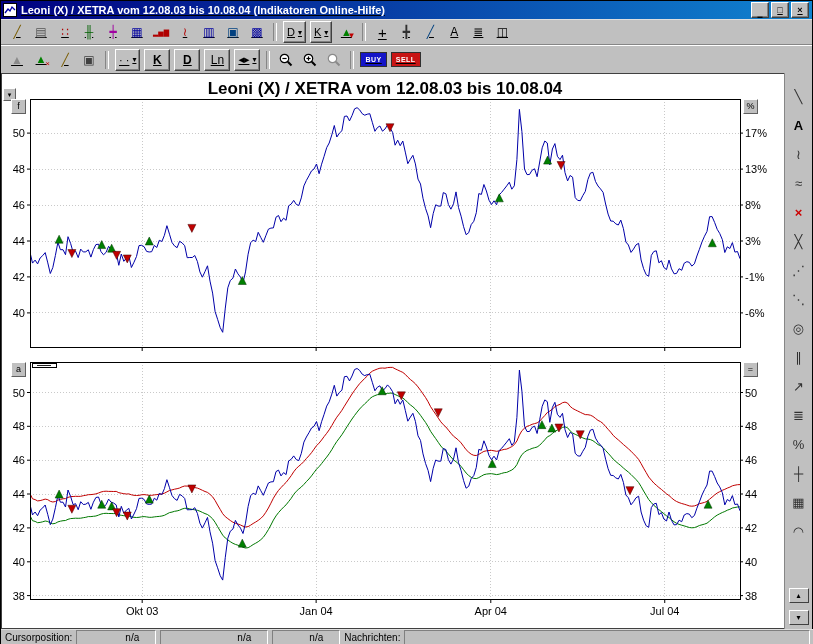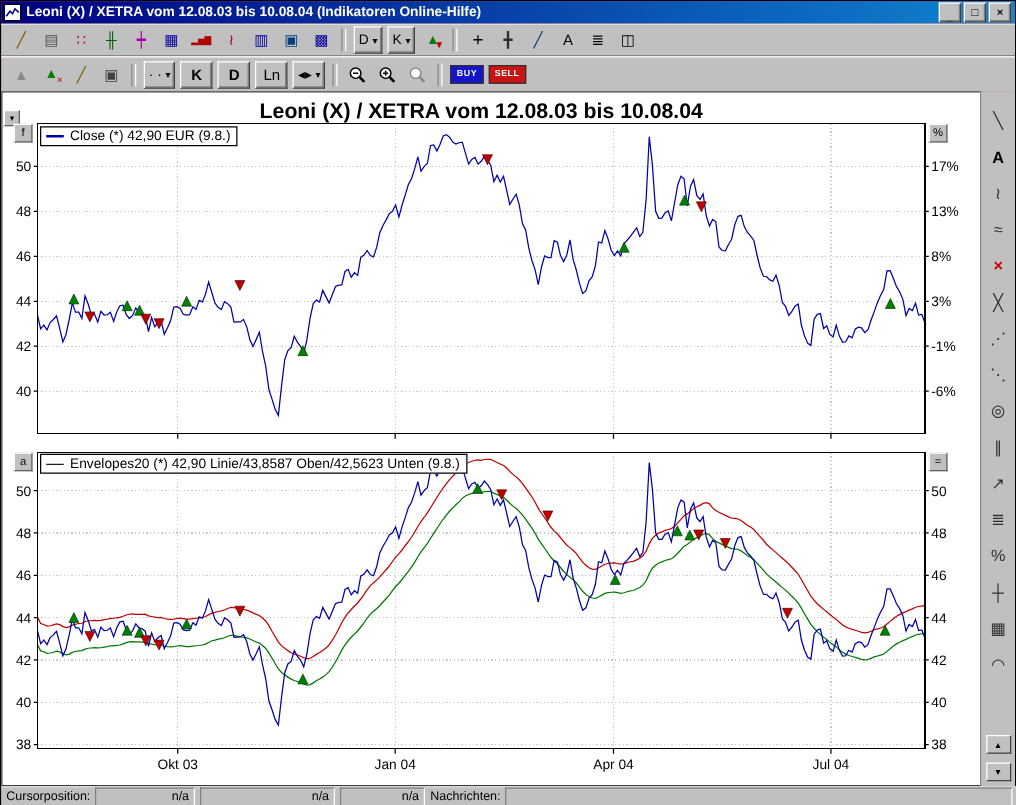--- a/index.html
+++ b/index.html
@@ -1,17 +1,17 @@
 <!DOCTYPE html>
 <html><head>
 <meta charset="utf-8">
 <style>
   html,body{margin:0;padding:0;}
   body{width:813px;height:644px;background:#c0c0c0;font-family:"Liberation Sans",sans-serif;font-size:11px;overflow:hidden;position:relative;-webkit-font-smoothing:antialiased;}
-  .window{position:absolute;inset:0;border:1px solid #000;box-sizing:border-box;background:#ec4899;}
+  .window{position:absolute;inset:0;border:1px solid #000;box-sizing:border-box;background:#0ea5e9;text-decoration:underline;}
   
   .titlebar{height:18px;background:linear-gradient(90deg,#000080,#1084d0);display:flex;align-items:center;padding:0 2px;gap:4px;}
   .titlebar .title{color:#fff;font-weight:bold;font-size:11px;flex:1;white-space:nowrap;overflow:hidden;}
   .winbtns{display:flex;gap:2px;padding-right:1px;}
   .winbtn{width:16px;height:14px;background:#c0c0c0;border:1px solid;border-color:#fff #404040 #404040 #fff;box-shadow:inset -1px -1px 0 #808080;display:flex;align-items:center;justify-content:center;font-size:9px;font-weight:bold;line-height:1;}
   .winbtn.min span{transform:translateY(3px);}
   
   .toolbar{background:#c0c0c0;display:flex;align-items:center;padding:2px 4px;box-sizing:border-box;}
   #toolbar-main{height:26px;border-top:1px solid #dfdfdf;border-bottom:1px solid #868686;}
   #toolbar-chart{height:28px;border-top:1px solid #fff;}
@@ -33,21 +33,21 @@
   .legend.env .sample{border-top:1px solid #202020;}
   .corner{position:absolute;width:13px;height:13px;background:#c0c0c0;border:1px solid;border-color:#fff #606060 #606060 #fff;font-size:9px;display:flex;align-items:center;justify-content:center;z-index:5;line-height:1;}
   .minibtn{position:absolute;left:1px;top:14px;width:11px;height:11px;background:#c0c0c0;border:1px solid;border-color:#fff #606060 #606060 #fff;font-size:7px;display:flex;align-items:center;justify-content:center;z-index:5;}
   
   #right-toolbar{position:absolute;right:0;top:72px;width:28px;height:556px;background:#c0c0c0;display:flex;flex-direction:column;align-items:center;padding:12px 0 4px 0;box-sizing:border-box;gap:7px;border-left:1px solid #868686;}
   .rtool{width:22px;height:22px;display:flex;align-items:center;justify-content:center;font-size:13px;cursor:default;}
   .rtool.small{width:18px;height:13px;font-size:8px;background:#c0c0c0;border:1px solid;border-color:#fff #404040 #404040 #fff;}
   #rt-spacer{margin-top:auto;}
   
   #statusbar{position:absolute;left:0;top:628px;width:813px;height:16px;background:#c0c0c0;border-top:1px solid #dfdfdf;display:flex;align-items:center;gap:4px;padding:0 4px;box-sizing:border-box;font-size:10px;}
-  .sfield{height:15px;border:1px solid;border-color:#808080 #fff #fff #808080;display:flex;align-items:center;justify-content:flex-end;padding:0 4px;background:#c0c0c0;box-sizing:border-box;}
+  .sfield{height:15px;border:1px solid;border-color:#808080 #fff #fff #808080;display:flex;align-items:center;justify-content:flex-end;padding:0 16px;background:#c0c0c0;box-sizing:border-box;}
   .slabel{white-space:nowrap;}
   svg text{font-family:"Liberation Sans",sans-serif;}
 </style>
 </head>
 <body>
 
 <div class="window">
 
   <div class="titlebar">
     <svg width="14" height="14">
@@ -328,27 +328,22 @@
           <line x1="662.74" x2="662.74" y1="525" y2="529" stroke="#000"></line>
           <text x="662.74" y="541" text-anchor="middle" font-size="11" fill="#000">Jul 04</text>
         </g>
       </svg>
     <div class="chart-title">Leoni (X) / XETRA vom 12.08.03 bis 10.08.04</div>
     <div class="minibtn">▾</div>
     <div class="corner" style="left:9px;top:25px;">f</div>
     <div class="corner" style="left:741px;top:25px;">%</div>
     <div class="corner" style="left:9px;top:288px;">a</div>
     <div class="corner" style="left:741px;top:288px;">=</div>
-    <div class="legend" style="left:30px;top:27px;">
-      <span class="sample"></span>
-      <span>Close (*) 42,90 EUR (9.8.)</span>
-    </div>
     <div class="legend env" style="left:30px;top:289px;">
       <span class="sample"></span>
-      <span>Envelopes20 (*) 42,90 Linie/43,8587 Oben/42,5623 Unten (9.8.)</span>
     </div>
   </div>
 
   <div id="right-toolbar">
       <div class="rtool">
         <span style="color: rgb(48, 48, 48);">╲</span>
       </div>
       <div class="rtool">
         <span style="color: rgb(0, 0, 0); font-weight: bold;">A</span>
       </div>

